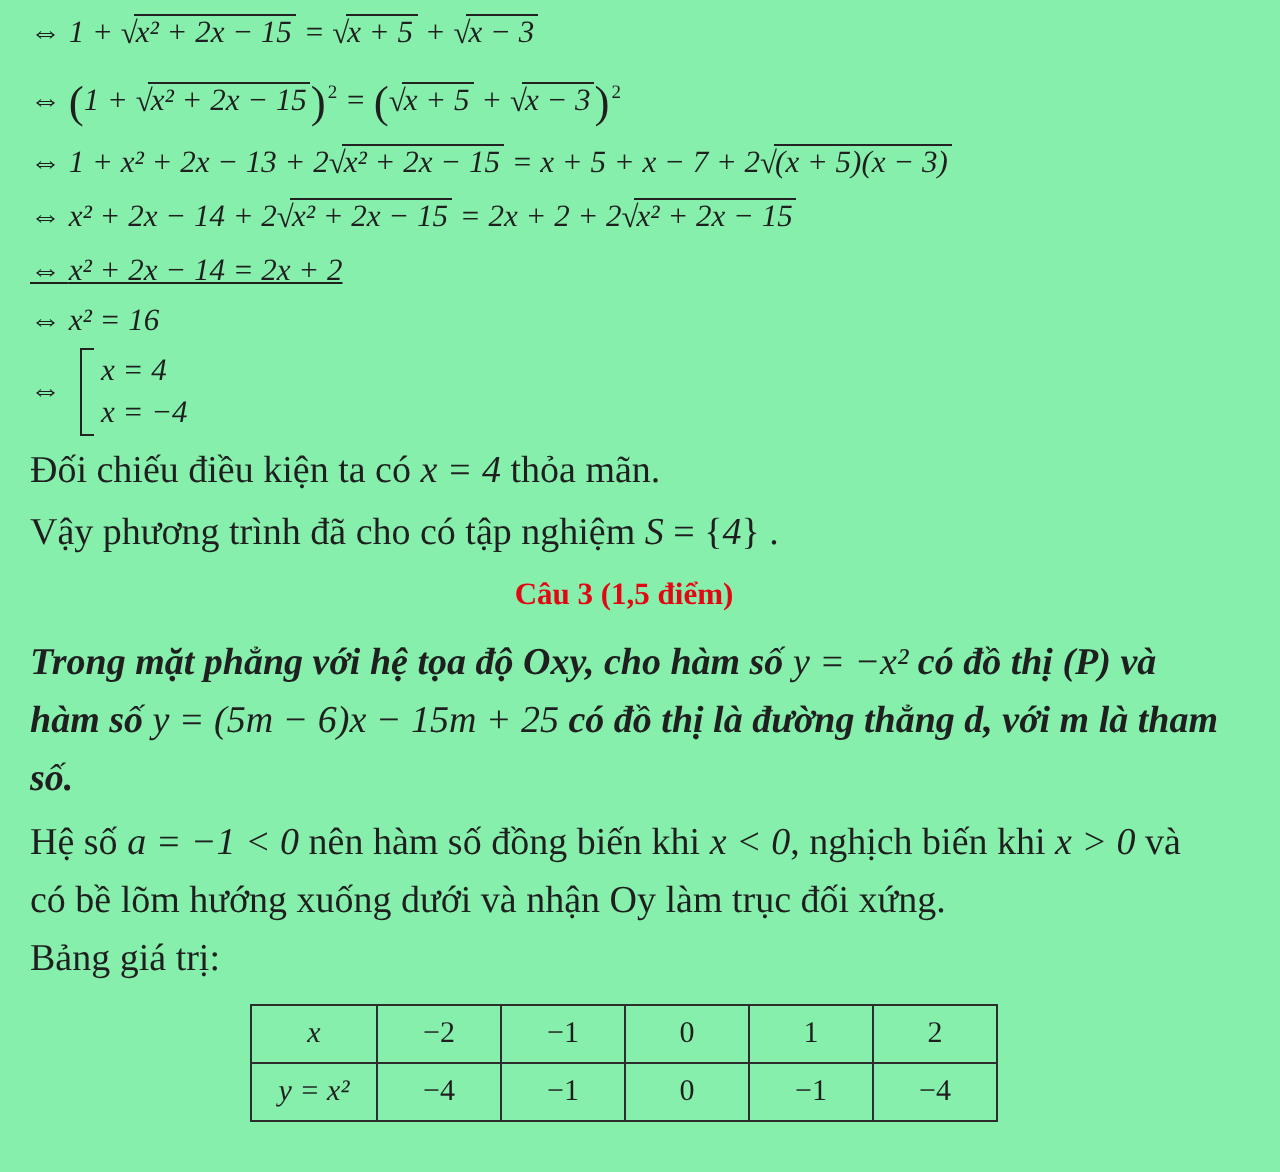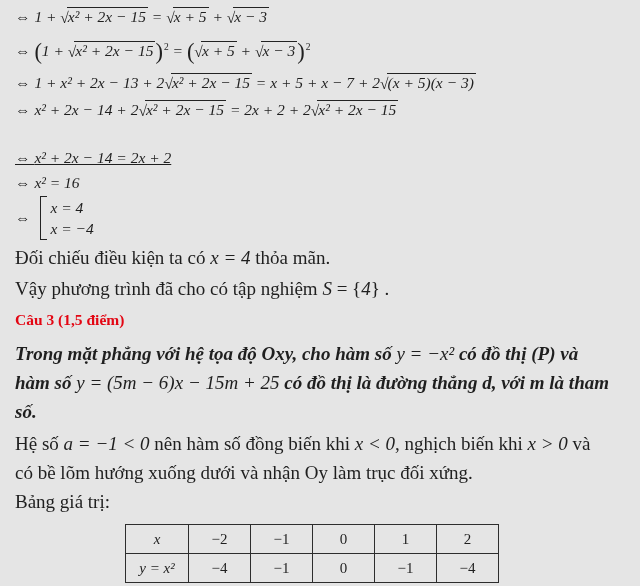--- a/index.html
+++ b/index.html
@@ -1,18 +1,18 @@
 <!DOCTYPE html>
 <html><head>
 <meta charset="utf-8">
 <style>
   html,body{margin:0;padding:0;background:#ffffff;}
   .page{
     width:640px;height:586px;box-sizing:border-box;
-    padding:5px 31px 0 15px;overflow:hidden;background:#e5e5e5;
+    padding:5px 31px 0 15px;overflow:hidden;background:#86efac;
     font-family:"Liberation Serif","DejaVu Serif",serif;color:#1f1f1f;
   }
   
   .eq{font-size:15.5px;line-height:23px;margin:0 0 4px 0;white-space:nowrap;}
   .eq2{line-height:31px;margin-bottom:4px;}
   .txt{font-size:19px;line-height:24px;margin:0 0 7px 0;}
   .para{line-height:29px;margin-bottom:3px;}
   .seg-r{font-style:normal;}
   .seg-m{font-style:italic;}
   .seg-bi{font-style:italic;font-weight:bold;}
@@ -22,37 +22,37 @@
   .rsign{font-style:normal;display:inline-block;margin-right:-2px;transform:translateY(0.5px);}
   .rad{font-style:italic;border-top:1.4px solid #232323;padding:0 2px 0 1px;display:inline-block;line-height:1.12;}
   
   .bp{font-style:normal;font-size:1.45em;vertical-align:-0.14em;}
   .msup{font-size:9.5px;font-style:normal;vertical-align:super;margin-left:1px;}
   
   .cases-line{display:flex;align-items:center;margin:2px 0 6px 0;font-size:15.5px;}
   .lbracket{width:7px;height:44px;border-left:1.7px solid #232323;border-top:1.7px solid #232323;border-bottom:1.7px solid #232323;display:inline-block;margin:0 4px 0 8px;box-sizing:border-box;}
   .stack{display:inline-flex;flex-direction:column;justify-content:center;line-height:21px;}
   
-  .h-red,.h-blue{font-size:15.5px;font-weight:bold;margin:10px 0 10px 0;}
+  .h-red,.h-blue{font-size:15.5px;font-weight:bold;margin:10px 0 10px 0;text-align:center;}
   
   table.vals{border-collapse:collapse;margin:10px auto 8px auto;}
   table.vals td{border:1.7px solid #2d2d2d;width:61px;height:28px;text-align:center;vertical-align:middle;font-size:15px;padding:0;color:#1f1f1f;}
   table.vals td.first{width:62px;}
   td.mi{font-style:italic;}
   .conclusion{margin-bottom:10px;}
 </style>
 </head>
 <body>
 
 <div class="page">
 
   <div class="eq"><span class="seg-r">⇔ </span><span class="seg-m">1 + </span><span class="sqrt"><span class="rsign">√</span><span class="rad">x² + 2x − 15</span></span><span class="seg-m"> = </span><span class="sqrt"><span class="rsign">√</span><span class="rad">x + 5</span></span><span class="seg-m"> + </span><span class="sqrt"><span class="rsign">√</span><span class="rad">x − 3</span></span></div>
   <div class="eq eq2"><span class="seg-r">⇔ </span><span class="bp">(</span><span class="seg-m">1 + </span><span class="sqrt"><span class="rsign">√</span><span class="rad">x² + 2x − 15</span></span><span class="bp">)</span><sup class="msup">2</sup><span class="seg-m"> = </span><span class="bp">(</span><span class="sqrt"><span class="rsign">√</span><span class="rad">x + 5</span></span><span class="seg-m"> + </span><span class="sqrt"><span class="rsign">√</span><span class="rad">x − 3</span></span><span class="bp">)</span><sup class="msup">2</sup></div>
   <div class="eq"><span class="seg-r">⇔ </span><span class="seg-m">1 + x² + 2x − 13 + 2</span><span class="sqrt"><span class="rsign">√</span><span class="rad">x² + 2x − 15</span></span><span class="seg-m"> = x + 5 + x − 7 + 2</span><span class="sqrt"><span class="rsign">√</span><span class="rad">(x + 5)(x − 3)</span></span></div>
-  <div class="eq" style="margin-bottom:25px;"><span class="seg-r">⇔ </span><span class="seg-m">x² + 2x − 14 + 2</span><span class="sqrt"><span class="rsign">√</span><span class="rad">x² + 2x − 15</span></span><span class="seg-m"> = 2x + 2 + 2</span><span class="sqrt"><span class="rsign">√</span><span class="rad">x² + 2x − 15</span></span></div>
+  <div class="eq" style="margin-bottom:4px;"><span class="seg-r">⇔ </span><span class="seg-m">x² + 2x − 14 + 2</span><span class="sqrt"><span class="rsign">√</span><span class="rad">x² + 2x − 15</span></span><span class="seg-m"> = 2x + 2 + 2</span><span class="sqrt"><span class="rsign">√</span><span class="rad">x² + 2x − 15</span></span></div>
   <div class="eq" style="margin-bottom:2px;text-decoration:underline;"><span class="seg-r">⇔ </span><span class="seg-m">x² + 2x − 14 = 2x + 2</span></div>
   <div class="eq" style="margin-bottom:0;"><span class="seg-r">⇔ </span><span class="seg-m">x² = 16</span></div>
 
   <div class="cases-line">
     <span class="arrow">⇔</span>
     <span class="lbracket"></span>
     <span class="stack">
       <span class="seg-m">x = 4</span>
       <span class="seg-m">x = −4</span>
     </span>

